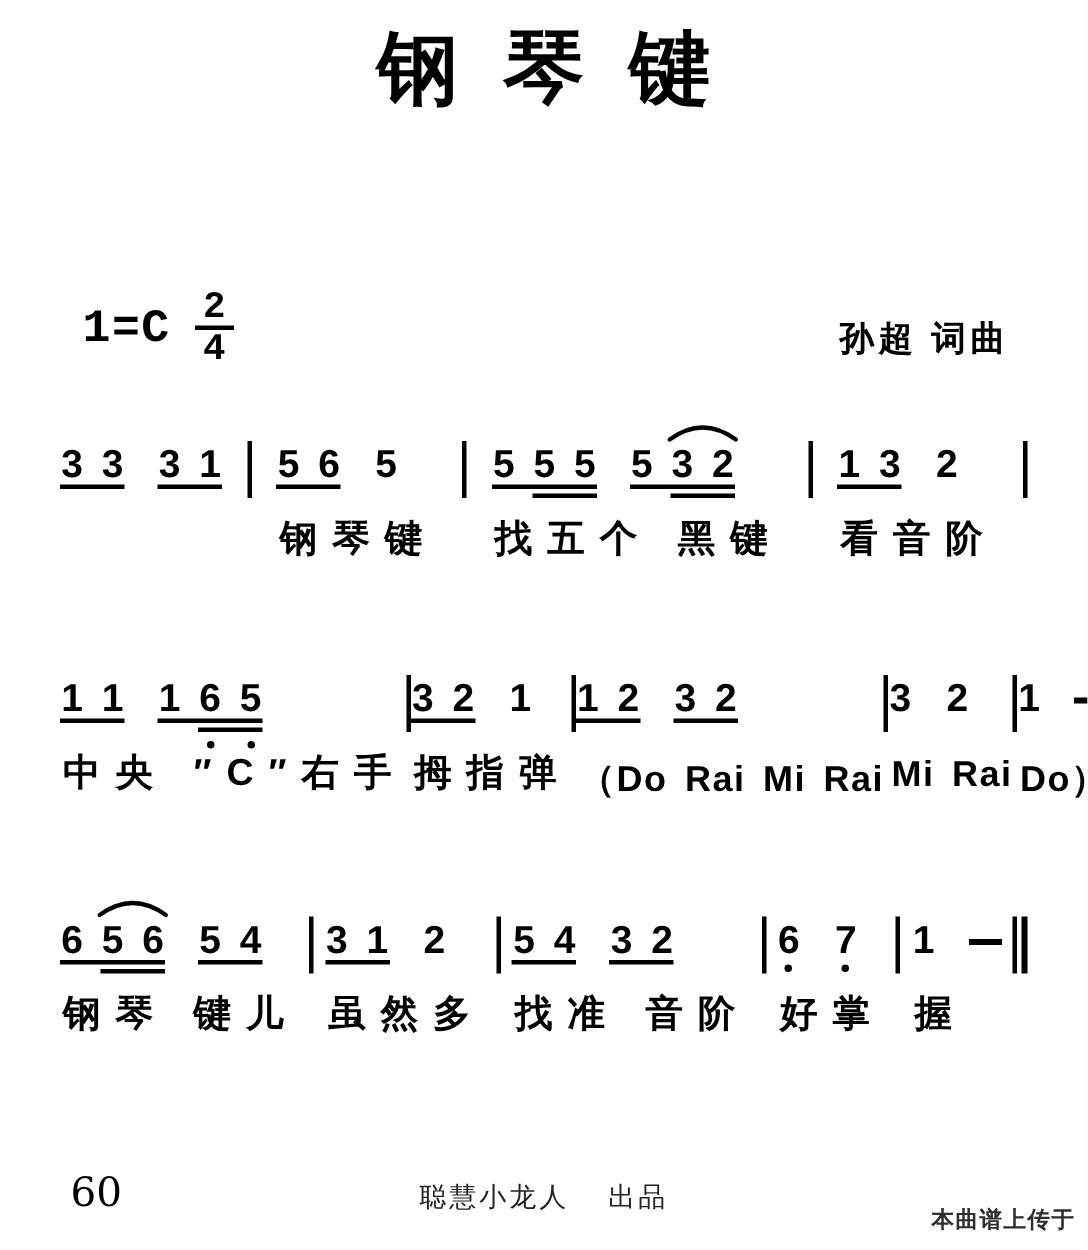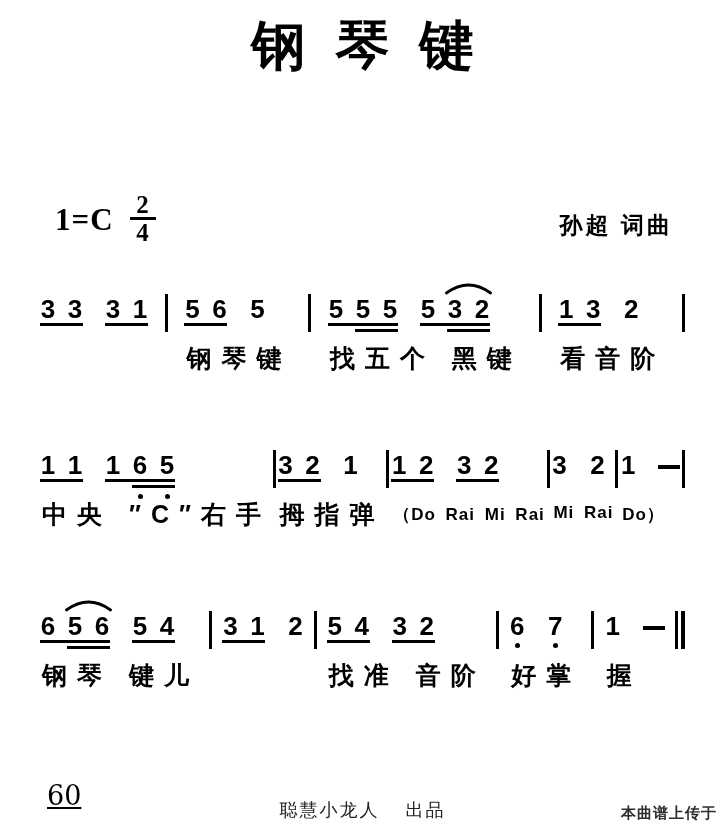--- a/index.html
+++ b/index.html
@@ -10,21 +10,21 @@
   }
   
   .title{position:absolute;top:10px;left:0;right:0;text-align:center;
          font-size:54px;font-weight:bold;}
   .title span{letter-spacing:30px;margin-right:-30px;}
   .subtitle{position:absolute;top:82px;left:0;right:0;text-align:center;
             font-size:25px;font-weight:bold;letter-spacing:2px;}
   
   .keyrow{position:absolute;top:196px;left:55px;right:52px;
           display:flex;justify-content:space-between;}
-  .keysig{display:flex;align-items:center;font-family:Liberation Serif, serif;text-align:right;}
+  .keysig{display:flex;align-items:center;font-family:Liberation Mono, monospace;text-align:right;}
   .tonic{font-size:31px;font-weight:bold;letter-spacing:1px;}
   .meter{display:flex;flex-direction:column;align-items:center;margin-left:16px;
          margin-top:-2px;font-weight:bold;font-size:25px;line-height:21px;}
   .fracbar{width:26px;height:3px;background:var(--ink);margin:2px 0;}
   .credit{font-size:23px;font-weight:bold;margin-top:14px;letter-spacing:3px;}
   
   .system{position:absolute;left:40px;width:645px;display:flex;
           justify-content:space-between;align-items:flex-start;}
   .measure{display:flex;flex-direction:column;flex:none;}
   .m-notes{display:flex;gap:22px;height:44px;}
@@ -34,26 +34,26 @@
   .beam{position:absolute;height:3px;background:var(--ink);}
   .lowdot{position:absolute;width:5px;height:5px;border-radius:50%;background:var(--ink);}
   .slur{position:absolute;top:-15px;height:13px;overflow:visible;}
   .dash{width:22px;height:4px;background:var(--ink);margin-top:13px;flex:none;}
   .bar{width:3px;height:38px;background:var(--ink);flex:none;margin-top:-2px;}
   .dbar{display:flex;gap:3px;flex:none;margin-top:-2px;}
   .dbar b{display:block;width:3px;height:38px;background:var(--ink);}
   .dbar b:last-child{width:4px;}
   .m-lyric{margin-top:2px;font-size:25px;font-weight:bold;letter-spacing:10px;
            white-space:pre;padding-left:2px;}
-  .m-lyric.latin{font-size:17px;letter-spacing:1px;word-spacing:4px;padding-top:5px;}
+  .m-lyric.latin{font-size:24px;letter-spacing:1px;word-spacing:4px;padding-top:5px;}
   
   .pagenum{position:absolute;left:47px;top:780px;
-           font-family:"DejaVu Serif",serif;font-size:27px;text-decoration:underline;}
+           font-family:"DejaVu Serif",serif;font-size:27px;}
   .producer{position:absolute;top:786px;left:0;right:0;text-align:center;
-            font-family:"DejaVu Serif",serif;font-size:18px;color:#222222;letter-spacing:2px;margin-top:12px;}
+            font-family:"DejaVu Serif",serif;font-size:18px;color:#222222;letter-spacing:2px;}
   .producer .suffix{margin-left:26px;}
   .watermark{position:absolute;top:804px;right:8px;display:flex;gap:7px;}
   .wm-text{font-size:15px;font-weight:bold;color:var(--wm-text,#2e2e2e);letter-spacing:1px;}
   .wm-logo{display:flex;align-items:center;gap:3px;}
   .wm-icon{display:block;}
   .wm-site{font-size:17px;font-weight:bold;font-style:italic;letter-spacing:0.5px;}
   .wm-site .p1{color:var(--logo-dark,#5a3d2c);}
   .wm-site .p2{color:var(--logo-light,#b5714e);}
 </style>
 </head>
@@ -247,20 +247,21 @@
           <div class="m-notes">
             <div class="group" style="width: 43px;">
               <span class="digit" style="left: 0px;">3</span>
               <span class="digit" style="left: 27px;">1</span>
               <div class="beam" style="left: 0px; width: 43px; top: 27px;"></div>
             </div>
             <div class="group" style="width: 16px;">
               <span class="digit" style="left: 0px;">2</span>
             </div>
           </div>
+          <div class="m-lyric">虽然多</div>
         </div>
         <div class="bar"></div>
         <div class="measure">
           <div class="m-notes">
             <div class="group" style="width: 43px;">
               <span class="digit" style="left: 0px;">5</span>
               <span class="digit" style="left: 27px;">4</span>
               <div class="beam" style="left: 0px; width: 43px; top: 27px;"></div>
             </div>
             <div class="group" style="width: 43px;">

